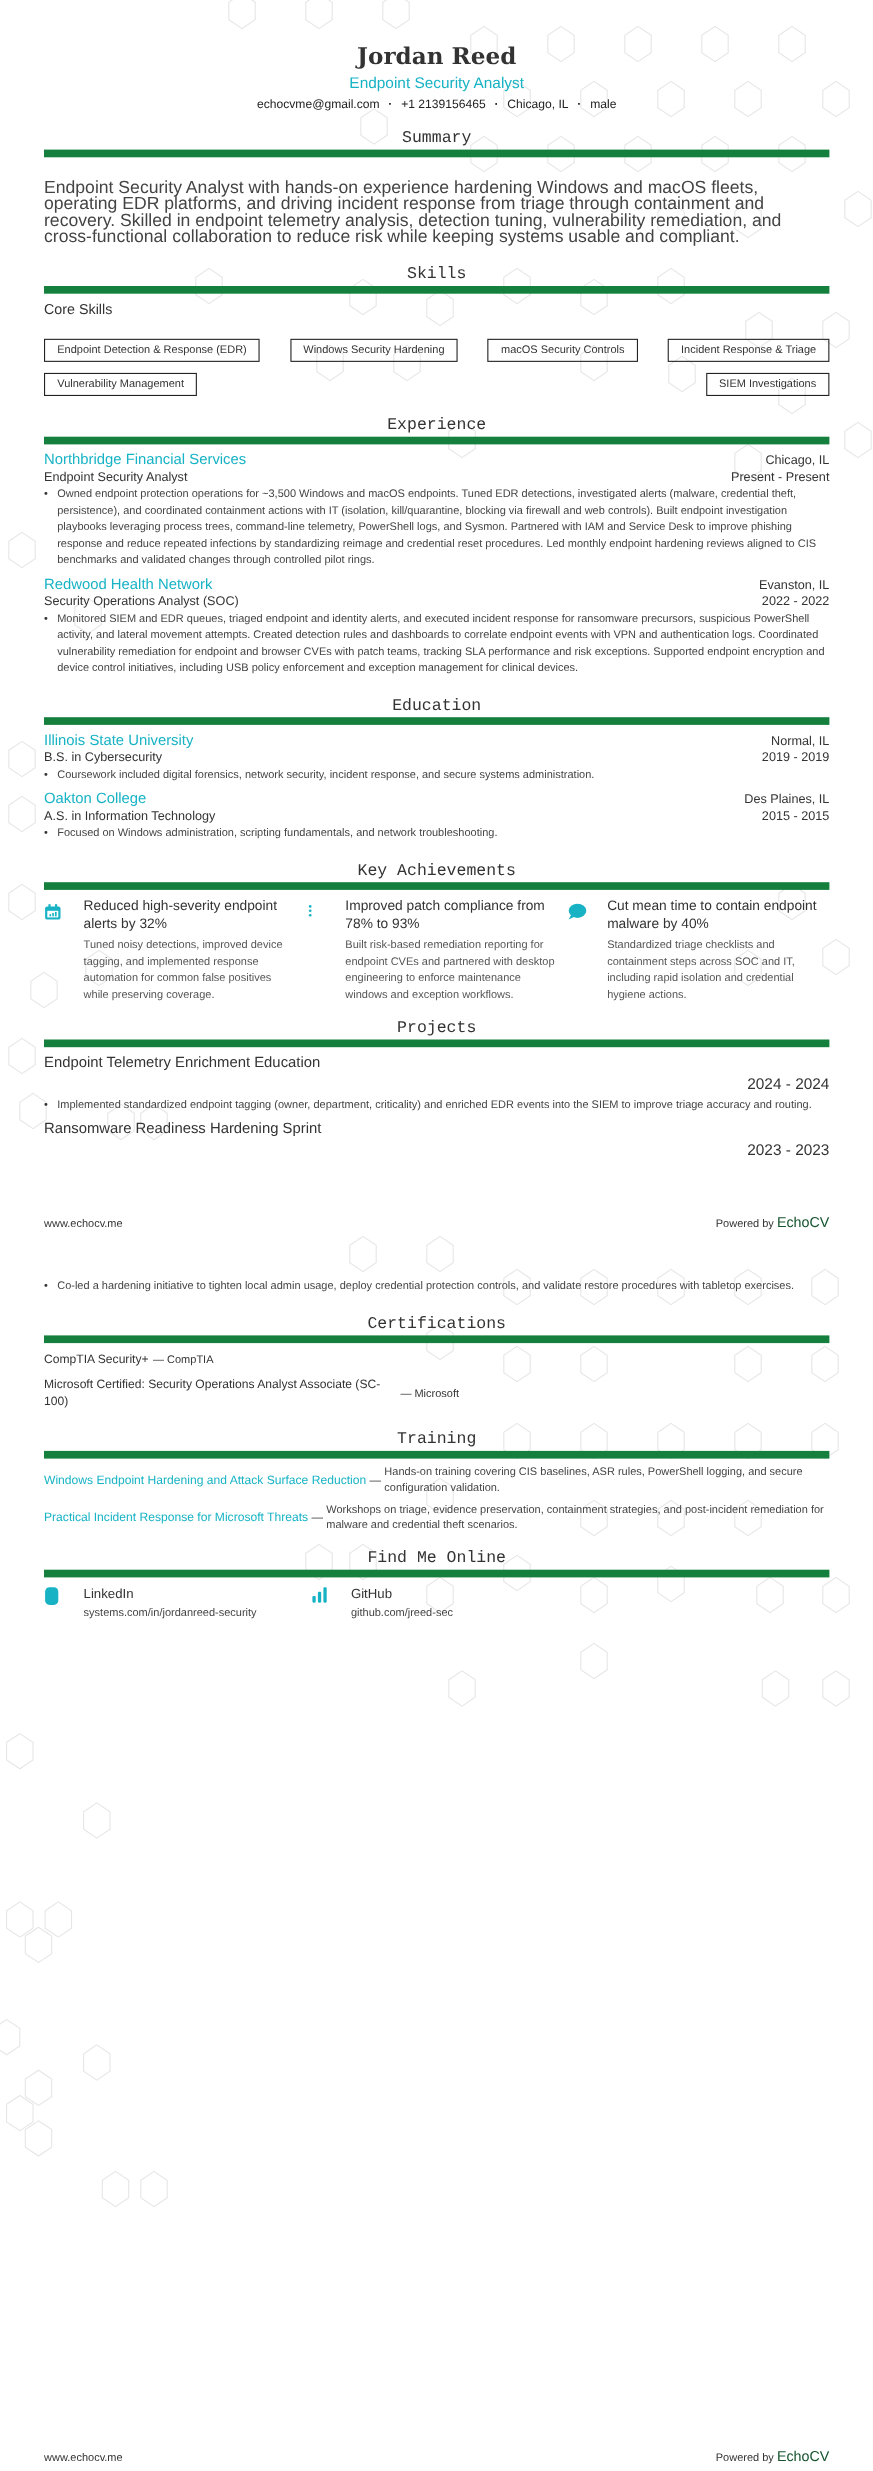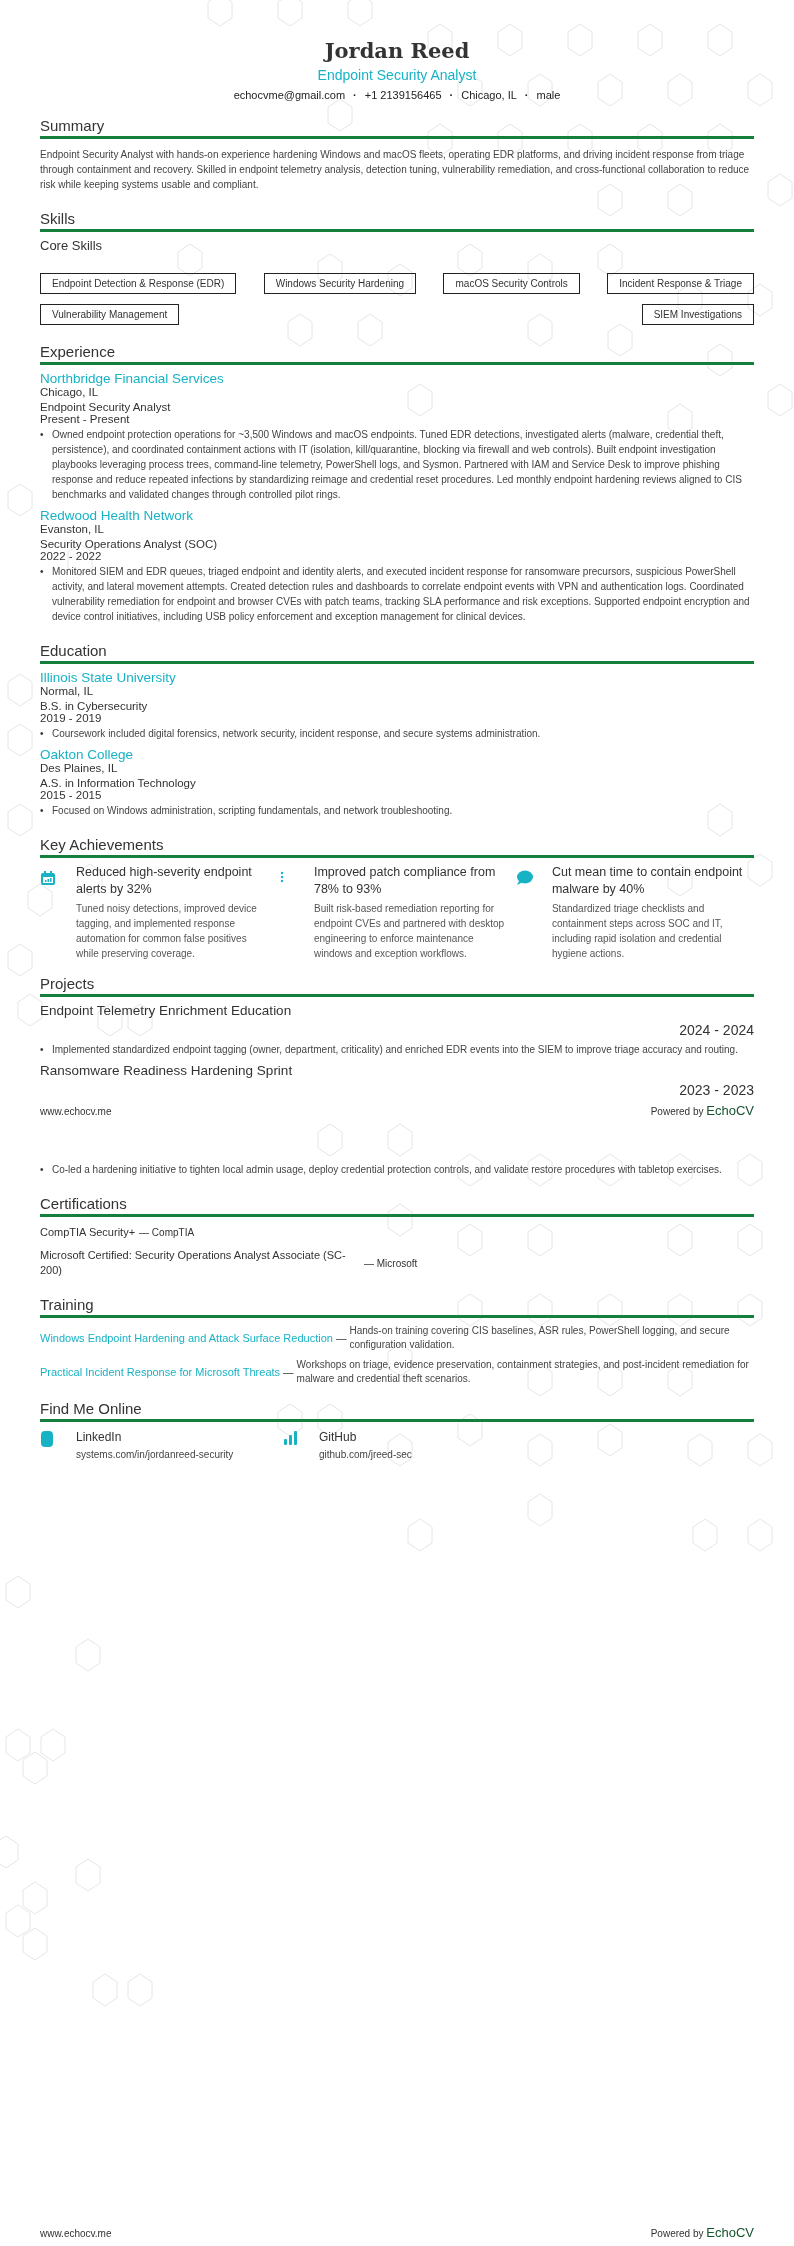--- a/index.html
+++ b/index.html
@@ -4,27 +4,27 @@
 <style>
   * { box-sizing: border-box; margin: 0; padding: 0; }
   body { width: 794px; height: 2246px; background: #ffffff; font-family: "Liberation Sans", sans-serif; color: #333; position: relative; overflow: hidden; }
   .hexbg { position: absolute; left: 0; top: 0; width: 794px; height: 2246px; z-index: 0; pointer-events: none; }
   .page { position: relative; z-index: 1; padding: 0 40px; }
   .header { text-align: center; padding-top: 38px; }
   .name { font-family: "DejaVu Serif", serif; font-weight: bold; font-size: 21px; color: #333; }
   .role { color: #17b3c5; font-size: 14px; margin-top: 4px; }
   .contact { font-size: 11px; color: #222; margin-top: 6px; }
   .contact .sep { margin: 0 8px; font-weight: bold; }
-  .sec-title { font-family: Liberation Sans, sans-serif; font-size: 15px; color: #333; margin-top: 16px; padding-bottom: 2px; border-bottom: 3px solid #15803d; }
-  .summary { font-size: 10px; line-height: 15px; color: #444; margin-top: 8px; }
+  .sec-title { font-family: Liberation Mono, monospace; font-size: 15px; text-align: center; color: #333; margin-top: 16px; padding-bottom: 2px; border-bottom: 7px solid #15803d; }
+  .summary { font-size: 16px; line-height: 15px; color: #444; margin-top: 20px; }
   .sub-title { font-size: 13px; color: #333; margin-top: 6px; }
   .chips { display: flex; flex-wrap: wrap; gap: 10px 12px; margin-top: 20px; justify-content: space-between; }
   .chip { border: 1.5px solid #222; padding: 4px 11px; font-size: 10px; color: #333; }
   .entry { margin-top: 6px; }
-  .row { display: flex; justify-content: space-between; align-items: baseline; flex-direction: column; }
+  .row { display: flex; justify-content: space-between; align-items: baseline; }
   .org { color: #17b3c5; font-size: 13.5px; }
   .loc { font-size: 11.5px; color: #333; }
   .pos { font-size: 11.5px; color: #333; }
   .dates { font-size: 11.5px; color: #333; }
   ul.bul { list-style: none; margin-top: 2px; }
   ul.bul li { font-size: 10px; line-height: 15px; color: #444; padding-left: 12px; position: relative; }
   ul.bul li::before { content: "•"; position: absolute; left: 0; top: 0; color: #333; }
   .ach { display: flex; margin-top: 6px; }
   .ach-item { width: 33.33%; display: flex; padding-right: 10px; }
   .ach-icon { width: 36px; flex-shrink: 0; padding-top: 6px; }
@@ -296,21 +296,21 @@
     <ul class="bul">
         <li>Co-led a hardening initiative to tighten local admin usage, deploy credential protection controls, and validate restore procedures with tabletop exercises.</li>
       </ul>
 
     <div class="sec-title" style="margin-top:18px">Certifications</div>
     <div class="cert">
         <span class="cname">CompTIA Security+</span>
         <span class="issuer">— CompTIA</span>
       </div>
     <div class="cert">
-        <span class="cname">Microsoft Certified: Security Operations Analyst Associate (SC-200)</span>
+        <span class="cname">Microsoft Certified: Security Operations Analyst Associate (SC-100)</span>
         <span class="issuer">— Microsoft</span>
       </div>
 
     <div class="sec-title" style="margin-top:18px">Training</div>
     <div class="train">
         <span class="tname">Windows Endpoint Hardening and Attack Surface Reduction</span>
         <span class="dash">—</span>
         <span class="tdesc">Hands-on training covering CIS baselines, ASR rules, PowerShell logging, and secure configuration validation.</span>
       </div>
     <div class="train">

